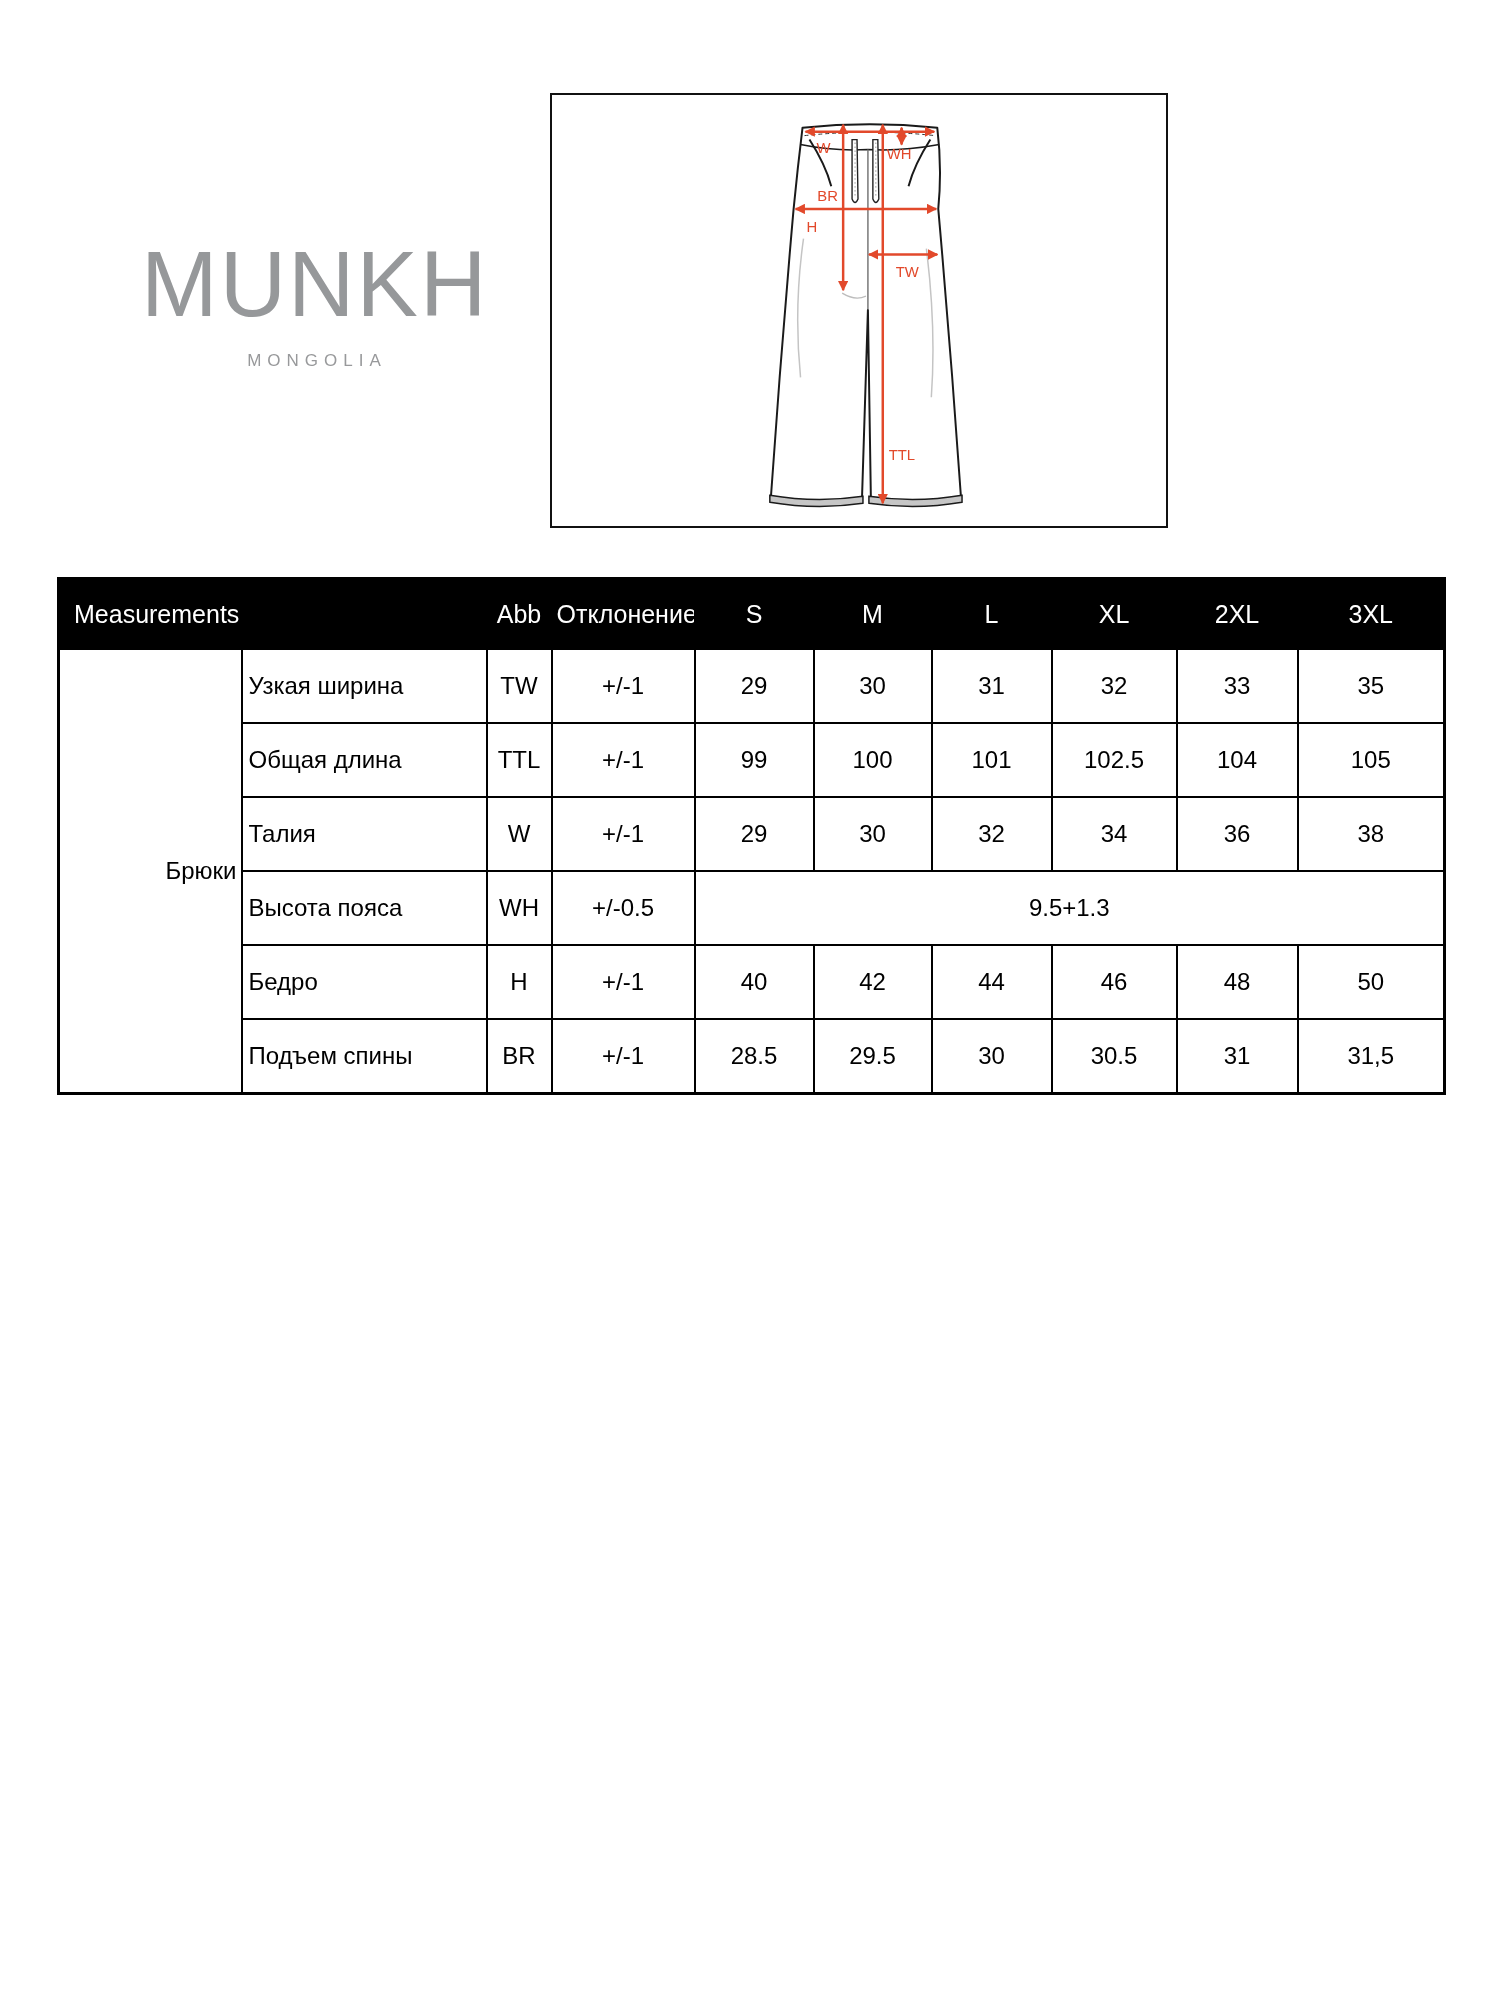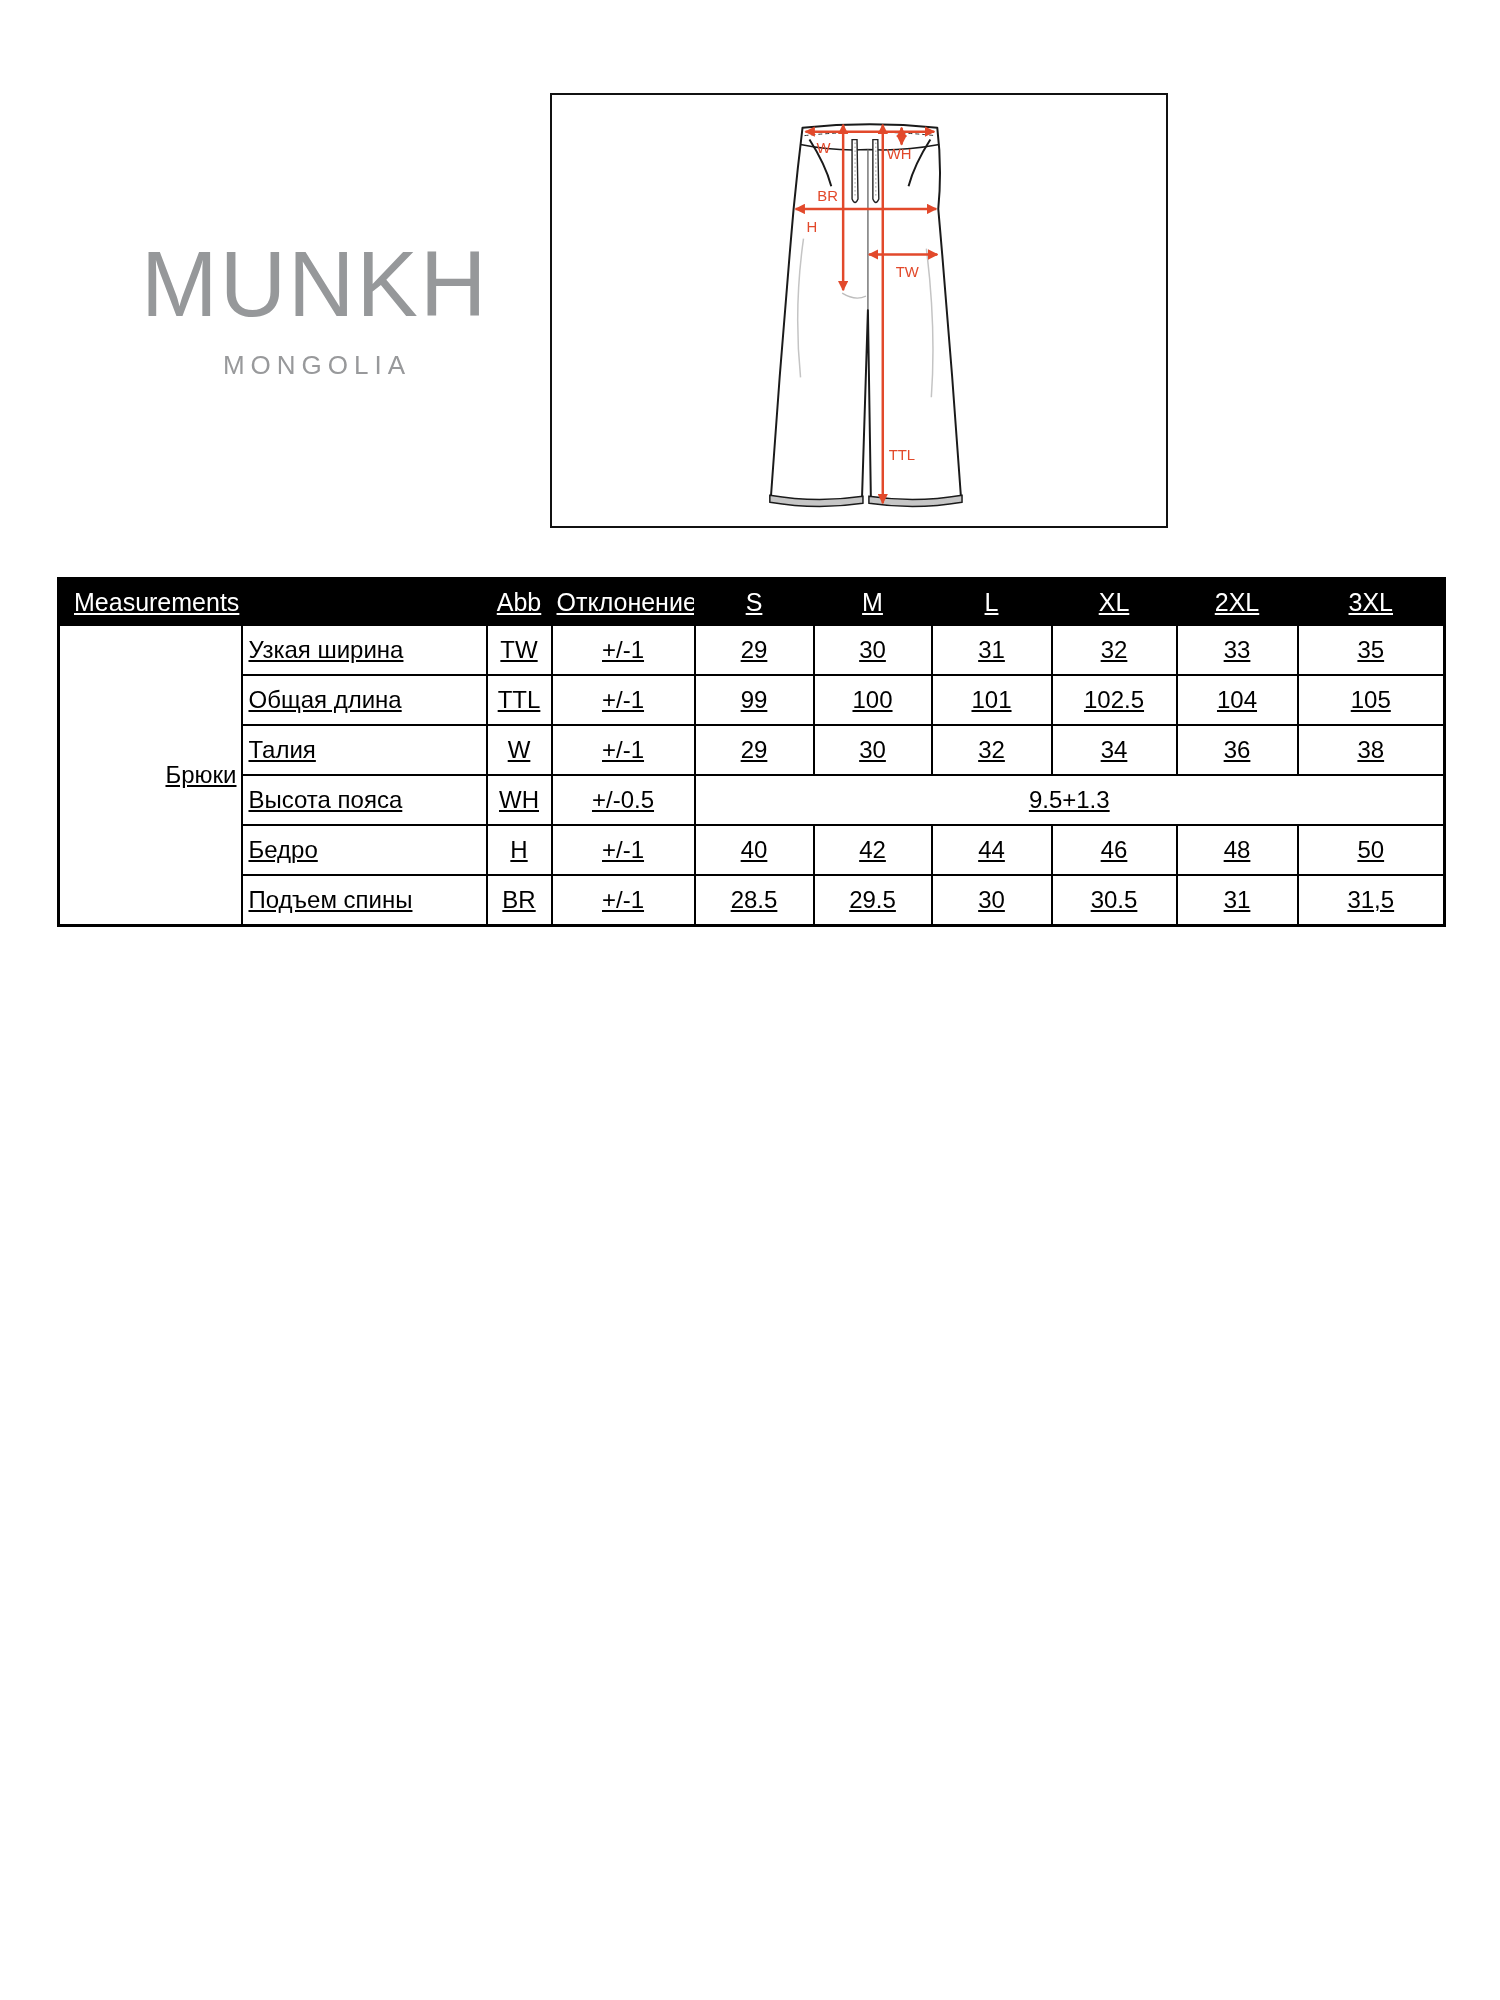--- a/index.html
+++ b/index.html
@@ -9,41 +9,41 @@
   }
 
   
   .logo-main {
     position:absolute; left:141px; top:238px; width:352px;
     font-size:92px; line-height:1; letter-spacing:2px;
     color:#96989a; white-space:nowrap;
   }
   .logo-sub {
     position:absolute; left:141px; top:352px; width:352px;
-    font-size:26px; line-height:1; letter-spacing:6px; text-align:center;
+    font-size:17px; line-height:1; letter-spacing:6px; text-align:center;
     color:#98999b; white-space:nowrap;
   }
 
   
   .sketch-box {
     position:absolute; left:550px; top:93px; width:618px; height:435px;
     border:2px solid #111; box-sizing:border-box; background:#fff;
   }
   .sketch-box svg { display:block; width:100%; height:100%; }
 
   
   table.meas {
     position:absolute; left:57px; top:577px;
     border-collapse:collapse; table-layout:fixed;
     width:1386px; border:3px solid #000;
     font-size:24px;
   }
   table.meas th, table.meas td {
-    border:2px solid #000; padding:0 4px; text-align:center; vertical-align:middle;
-    overflow:hidden; white-space:nowrap;text-decoration:underline;
+    border:2px solid #000; padding:12px 4px; text-align:center; vertical-align:middle;
+    overflow:hidden; white-space:nowrap;
   }
   table.meas thead th {
     background:#000; color:#fff; font-weight:normal; height:44px; font-size:25px;
     border-color:#000;
   }
   table.meas thead th.h-meas { text-align:left; padding-left:14px; }
   table.meas tbody td { height:48px; background:#fff; }
   table.meas td.name { text-align:left; padding-left:6px; }
   table.meas td.group { text-align:right; }
 </style>

